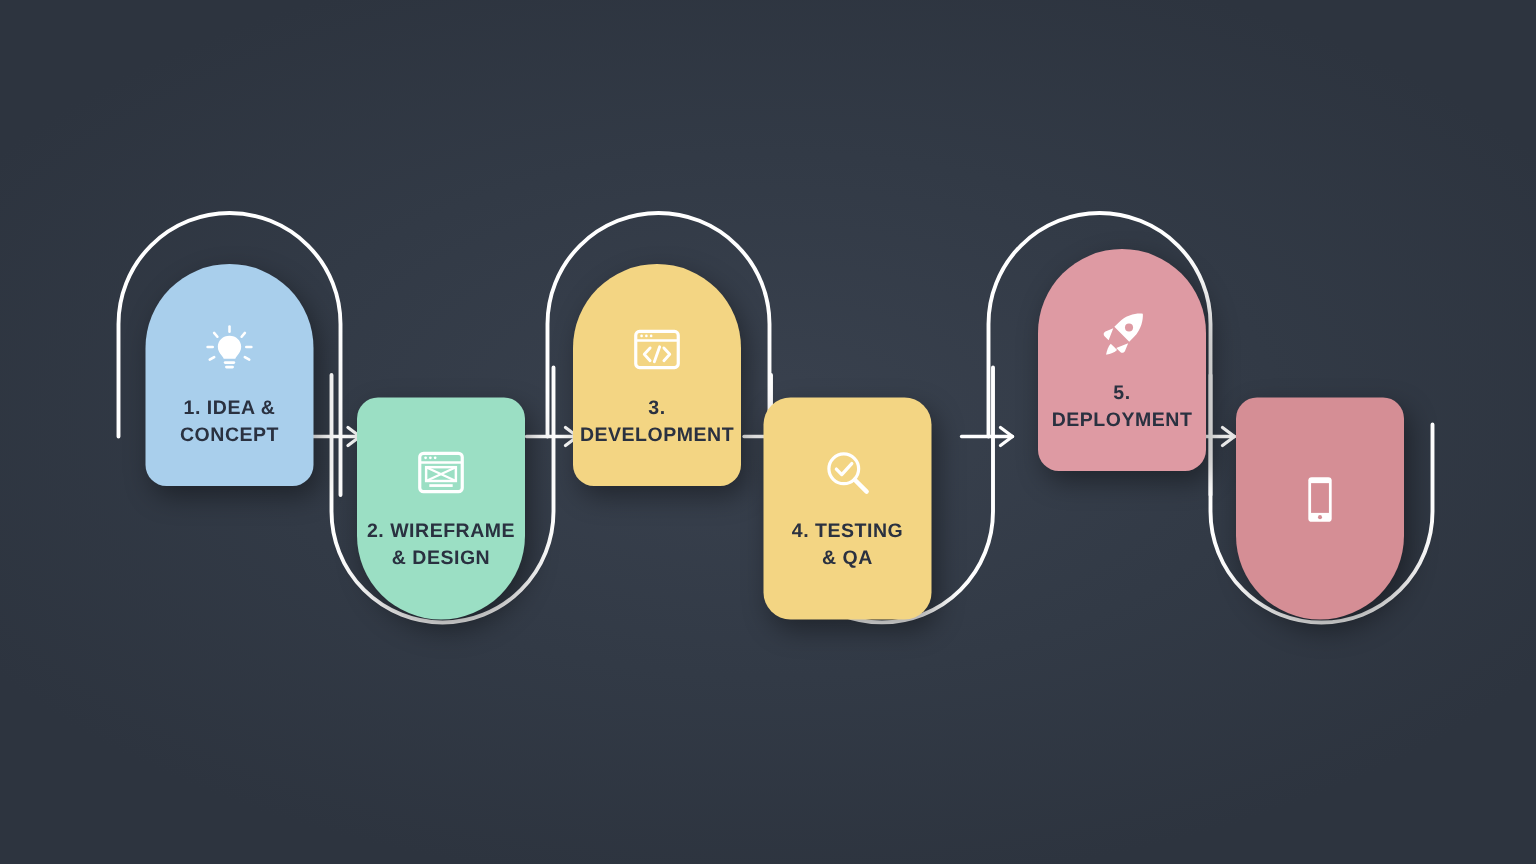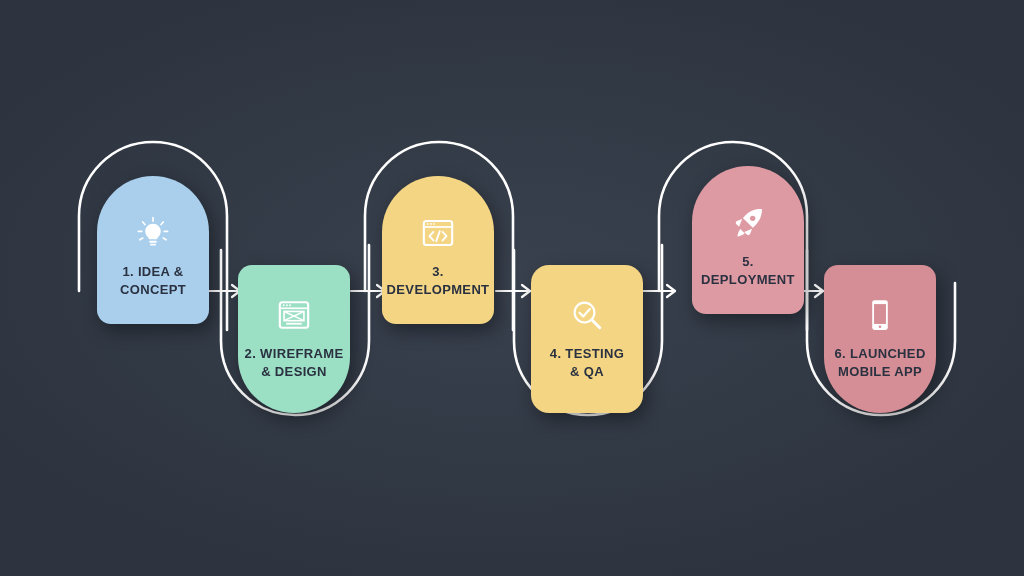--- a/index.html
+++ b/index.html
@@ -150,21 +150,21 @@
         <g fill="none" stroke="#ffffff" stroke-width="2.7" stroke-linecap="round" stroke-linejoin="round">
           <path d="M17.5 22.5 L12 28.5 L17.5 34.5"></path>
           <path d="M30.5 22.5 L36 28.5 L30.5 34.5"></path>
           <line x1="26.5" y1="21.5" x2="21.5" y2="35.5"></line>
         </g>
       </svg>
     </span>
     <span class="card-label">3. DEVELOPMENT</span>
   </div>
 
-  <div class="card down" style="left:531px; top:265px; background:#f3d583;border-radius:18px;">
+  <div class="card down" style="left:509px; top:265px; background:#f3d583;border-radius:18px;">
     <span class="icon">
       <svg viewBox="0 0 48 48">
         <circle cx="20.5" cy="20.5" r="14" fill="none" stroke="#ffffff" stroke-width="3"></circle>
         <path d="M13.5 20.8 L18.6 26 L28 15.6" fill="none" stroke="#ffffff" stroke-width="3.1" stroke-linecap="round" stroke-linejoin="round"></path>
         <line x1="30.8" y1="30.8" x2="42" y2="42" stroke="#ffffff" stroke-width="4.2" stroke-linecap="round"></line>
       </svg>
     </span>
     <span class="card-label">4. TESTING
 &amp; QA</span>
   </div>
@@ -183,17 +183,15 @@
   </div>
 
   <div class="card down" style="left:824px; top:265px; background:#d58e95;">
     <span class="icon">
       <svg viewBox="0 0 48 48">
         <rect x="13" y="3" width="22" height="42" rx="3.2" fill="#ffffff"></rect>
         <rect x="15.6" y="8.6" width="16.8" height="28" fill="#d58e95"></rect>
         <circle cx="24" cy="40.6" r="1.9" fill="#d58e95"></circle>
       </svg>
     </span>
-    <span class="card-label">6. LAUNCHED
-MOBILE APP</span>
   </div>
 
 </div>
 
 </body></html>

